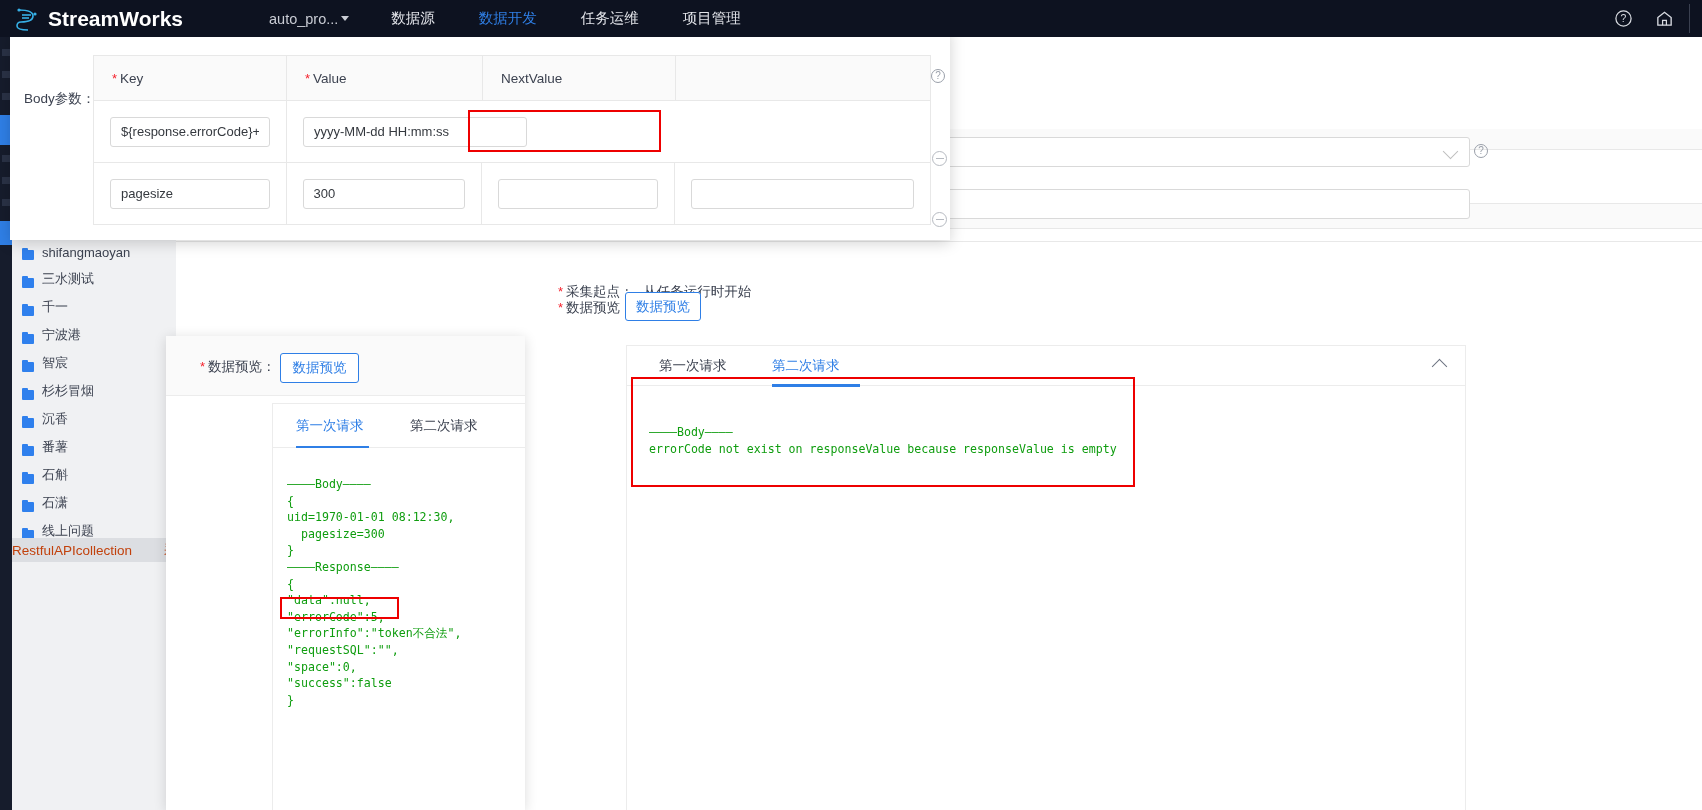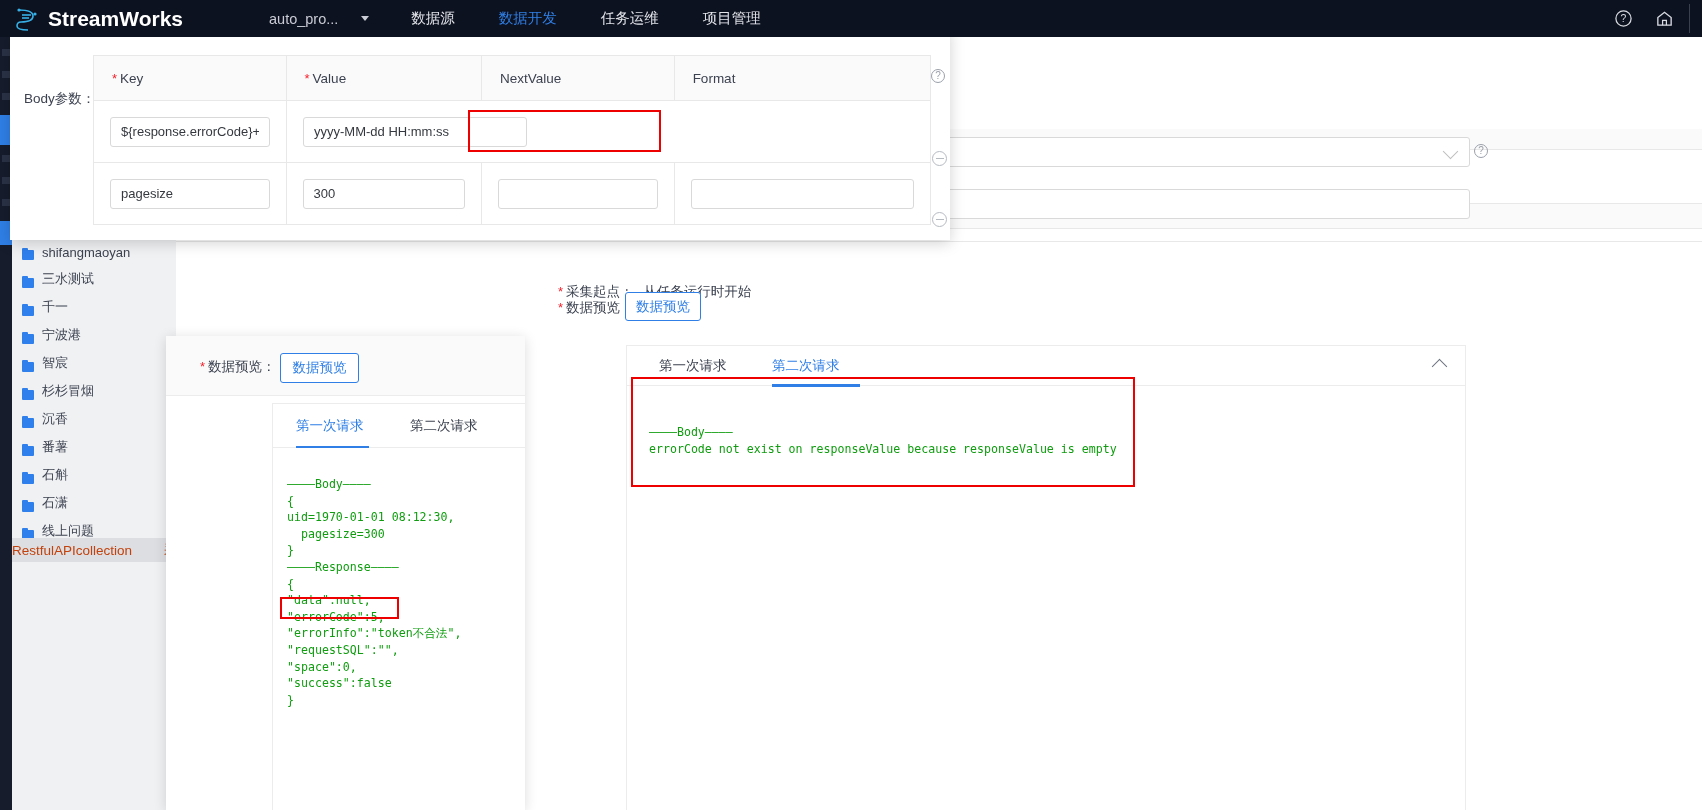--- a/index.html
+++ b/index.html
@@ -16,21 +16,21 @@
     position: absolute; left:0; top:0; width:1702px; height:37px;
     background:#0d1220; display:flex; align-items:center; z-index: 40;
   }
   .brand { display:flex; align-items:center; margin-left:14px; }
   .brand-logo { width:26px; height:26px; margin-right:8px; }
   .brand-name {
     color:#ffffff; font-size:21px; font-weight:bold; letter-spacing:0px;
   }
   .proj-select {
     margin-left:86px; color:#c9ccd4; font-size:14.5px;
-    display:flex; align-items:center; gap:23px; cursor:pointer;
+    display:flex; align-items:center; gap:3px; cursor:pointer;
   }
   .caret-down {
     width:0;height:0;border-left:4.5px solid transparent;border-right:4.5px solid transparent;
     border-top:5px solid #c9ccd4;
   }
   .navlinks { display:flex; align-items:center; margin-left:42px; gap:44px; }
   .navlink { color:#e3e5ea; font-size:14.5px; cursor:pointer; }
   .navlink.active { color:#2f7fe6; }
   .nav-right { position:absolute; right:0; top:0; height:37px; display:flex; align-items:center; gap:22px; padding-right:28px;}
   .nav-icon { color:#d9dce2; width:19px; height:19px; display:block; cursor:pointer; }
@@ -297,23 +297,20 @@
       <div class="pt-th col-key">
         <span class="req-star">*</span>
         <span>Key</span>
       </div>
       <div class="pt-th col-val">
         <span class="req-star">*</span>
         <span>Value</span>
       </div>
       <div class="pt-th col-next">
         <span>NextValue</span>
-      </div>
-      <div class="pt-th col-fmt" style="border-right:none;">
-        <span>Format</span>
       </div>
     </div>
 
     <div class="pt-row">
       <div class="pt-td col-next">
         <input class="cell-input" value="${response.errorCode}+1000" style="">
       </div>
       <div class="pt-td col-fmt" style="border-right:none;">
         <input class="cell-input" value="yyyy-MM-dd HH:mm:ss" style="">
       </div>

